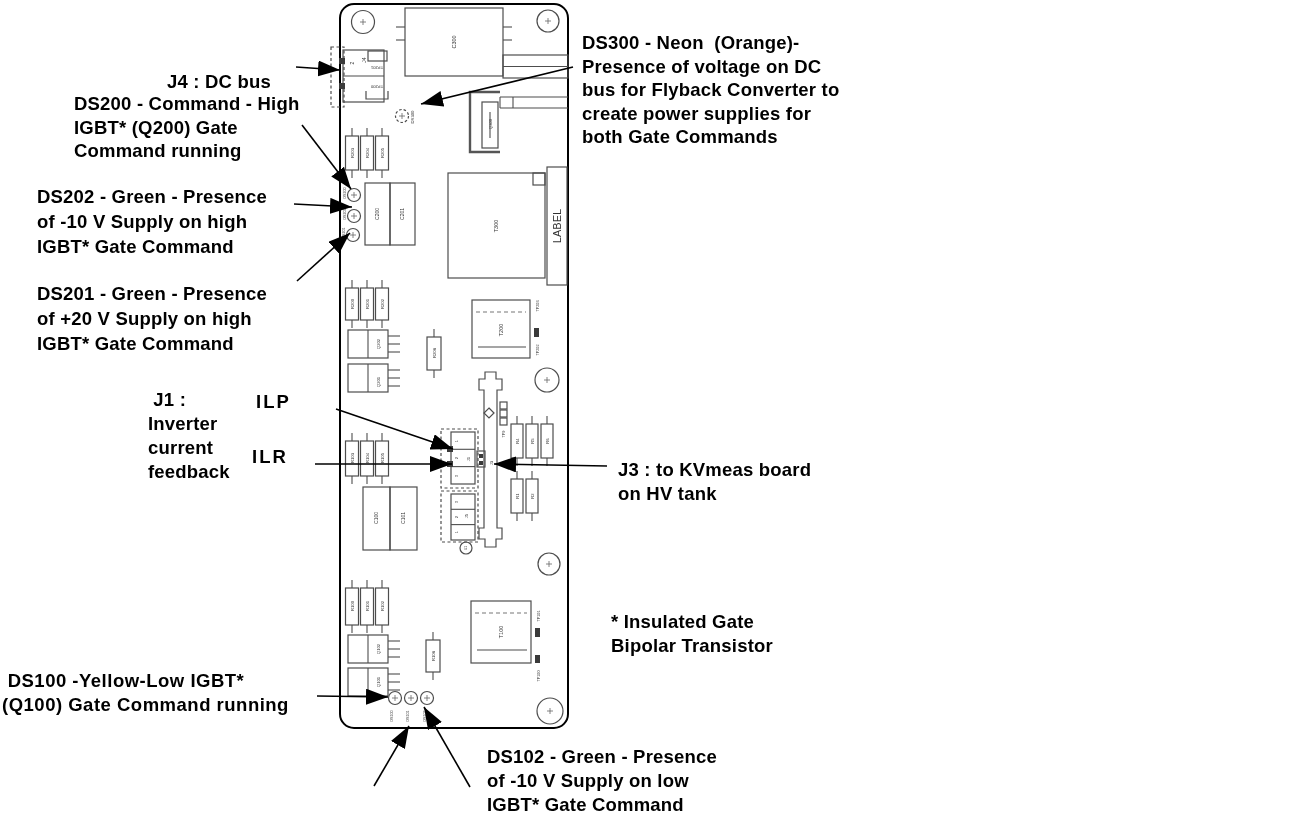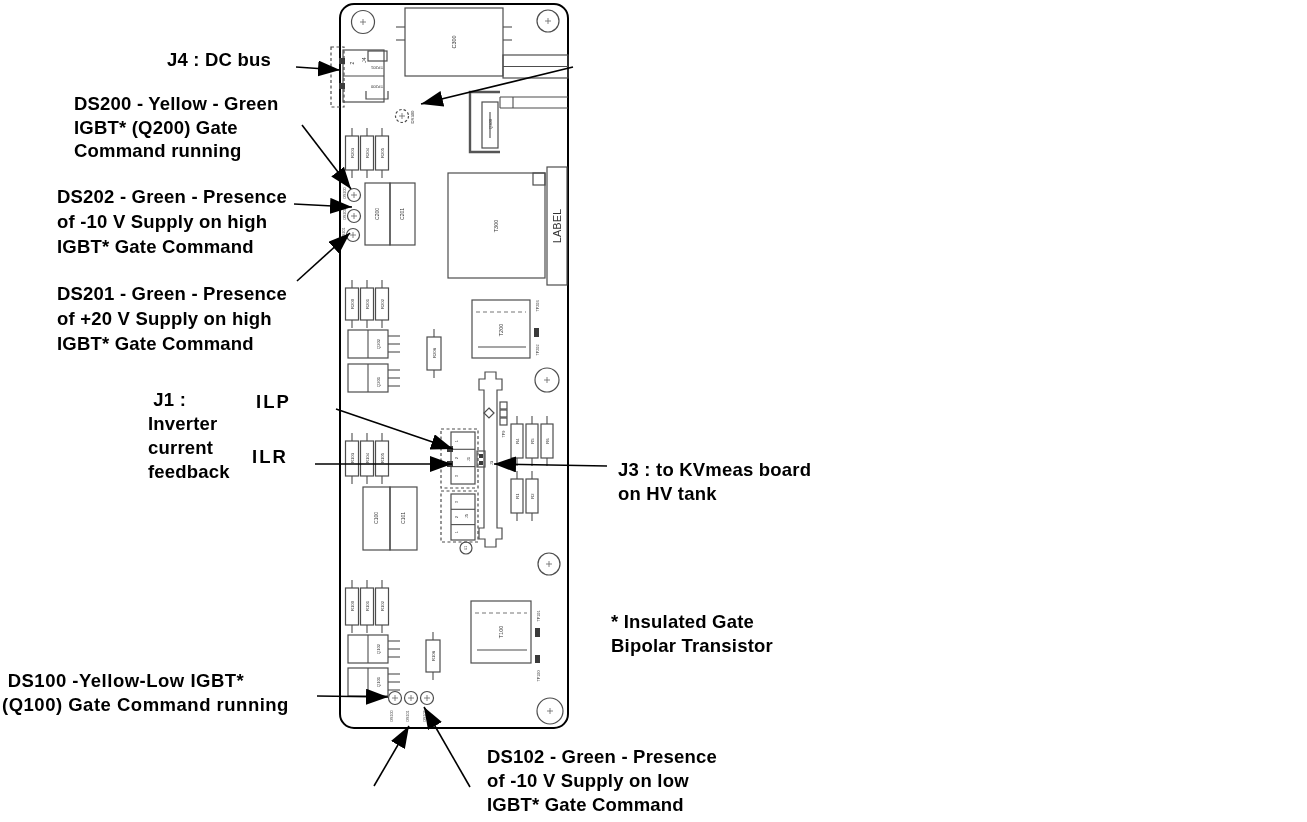--- a/index.html
+++ b/index.html
@@ -1,21 +1,21 @@
 <!DOCTYPE html>
 <html><head>
 <meta charset="utf-8">
 <style>
   html,body{margin:0;padding:0;background:#fff;}
   .canvas{position:relative;width:1307px;height:822px;background:#fff;overflow:hidden;
           font-family:"Liberation Sans",sans-serif;}
   .canvas svg{position:absolute;left:0;top:0;}
   .callout{position:absolute;font-weight:bold;font-size:18.5px;line-height:23.5px;
            color:#000;white-space:pre;letter-spacing:0.2px;}
-  .lh25{line-height:25px;margin-left:20px;}
+  .lh25{line-height:25px;}
   .lh24{line-height:24px;}
   .wide{letter-spacing:2px;}
   
   .blk{fill:none;stroke:#000;stroke-width:2;}
   .comp{fill:none;stroke:#4d4d4d;stroke-width:1.2;}
   .cl{stroke:#4d4d4d;stroke-width:1.1;}
   .fillsq{fill:#3a3a3a;stroke:none;}
   .dash{stroke-dasharray:3,2.5;}
   .idash{stroke-dasharray:4,3;stroke:#777;}
   .arrow{stroke:#000;stroke-width:1.6;marker-end:url(#ah);}
@@ -364,30 +364,35 @@
     <line class="arrow" stroke-width="1.3" x1="573" y1="67" x2="421" y2="104"></line>
     <line class="arrow" x1="336" y1="409" x2="453" y2="449"></line>
     <line class="arrow" x1="315" y1="464" x2="452" y2="464"></line>
     <line class="arrow" x1="607" y1="466" x2="494" y2="464"></line>
     <line class="arrow" x1="317" y1="696" x2="388" y2="697"></line>
     <line class="arrow" x1="374" y1="786" x2="409" y2="726"></line>
     <line class="arrow" x1="470" y1="787" x2="424" y2="707"></line>
   </g>
 </svg>
 
-<div class="callout" style="left:167px;top:48px;text-align:center;">J4 : DC bus</div>
-<div class="callout" style="left:74px;top:92px;">DS200 - Yellow - Green
+<div class="callout" style="left:167px;top:70px;text-align:center;">J4 : DC bus</div>
+<div class="callout" style="left:74px;top:92px;">DS200 - Command - High
 IGBT* (Q200) Gate
 Command running</div>
 <div class="callout lh25" style="left:37px;top:184px;">DS202 - Green - Presence
 of -10 V Supply on high
 IGBT* Gate Command</div>
 <div class="callout lh25" style="left:37px;top:281px;">DS201 - Green - Presence
 of +20 V Supply on high
 IGBT* Gate Command</div>
+<div class="callout" style="left:582px;top:31px;">DS300 - Neon  (Orange)-
+Presence of voltage on DC
+bus for Flyback Converter to
+create power supplies for
+both Gate Commands</div>
 <div class="callout lh24" style="left:148px;top:388px;"> J1 :
 Inverter
 current
 feedback</div>
 <div class="callout wide" style="left:256px;top:390px;">ILP</div>
 <div class="callout wide" style="left:252px;top:445px;">ILR</div>
 <div class="callout lh24" style="left:618px;top:458px;">J3 : to KVmeas board
 on HV tank</div>
 <div class="callout" style="left:2px;top:650px;letter-spacing:0.5px;margin-top:19px;"> DS100 -Yellow-Low IGBT*
 (Q100) Gate Command running</div>

